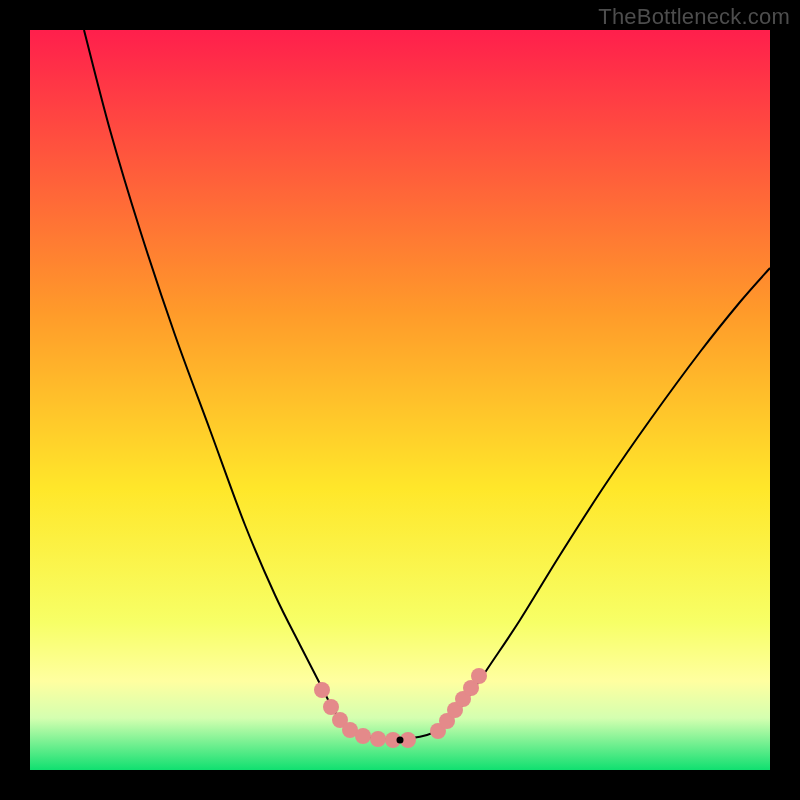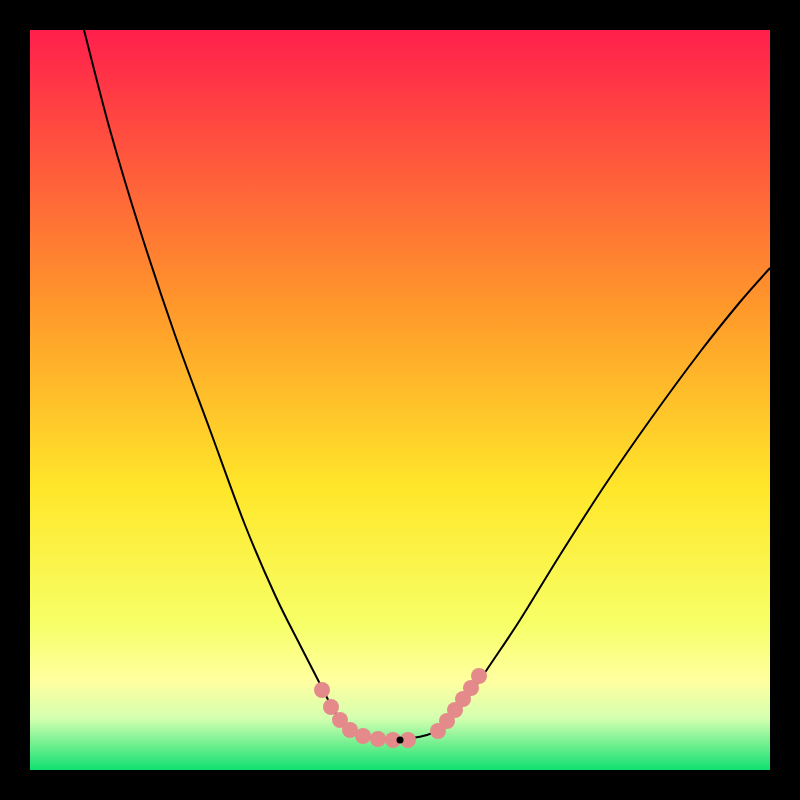--- a/index.html
+++ b/index.html
@@ -30,20 +30,21 @@
   svg {
     position: absolute;
     top: 0;
     left: 0;
   }
 </style>
 </head>
 <body>
 
 <div class="frame">
+  <div class="watermark">TheBottleneck.com</div>
   <svg id="chart-svg" width="800" height="800" viewBox="0 0 800 800">
     <defs>
       <linearGradient id="bg-grad" x1="0" y1="0" x2="0" y2="1">
         <stop id="g0" offset="0%" stop-color="#ff1f4c"></stop>
         <stop id="g1" offset="38%" stop-color="#ff9a2a"></stop>
         <stop id="g2" offset="62%" stop-color="#ffe72a"></stop>
         <stop id="g3" offset="80%" stop-color="#f7ff66"></stop>
         <stop id="g4" offset="88%" stop-color="#ffffa0"></stop>
         <stop id="g5" offset="93%" stop-color="#d4ffb0"></stop>
         <stop id="g6" offset="100%" stop-color="#10e070"></stop>

